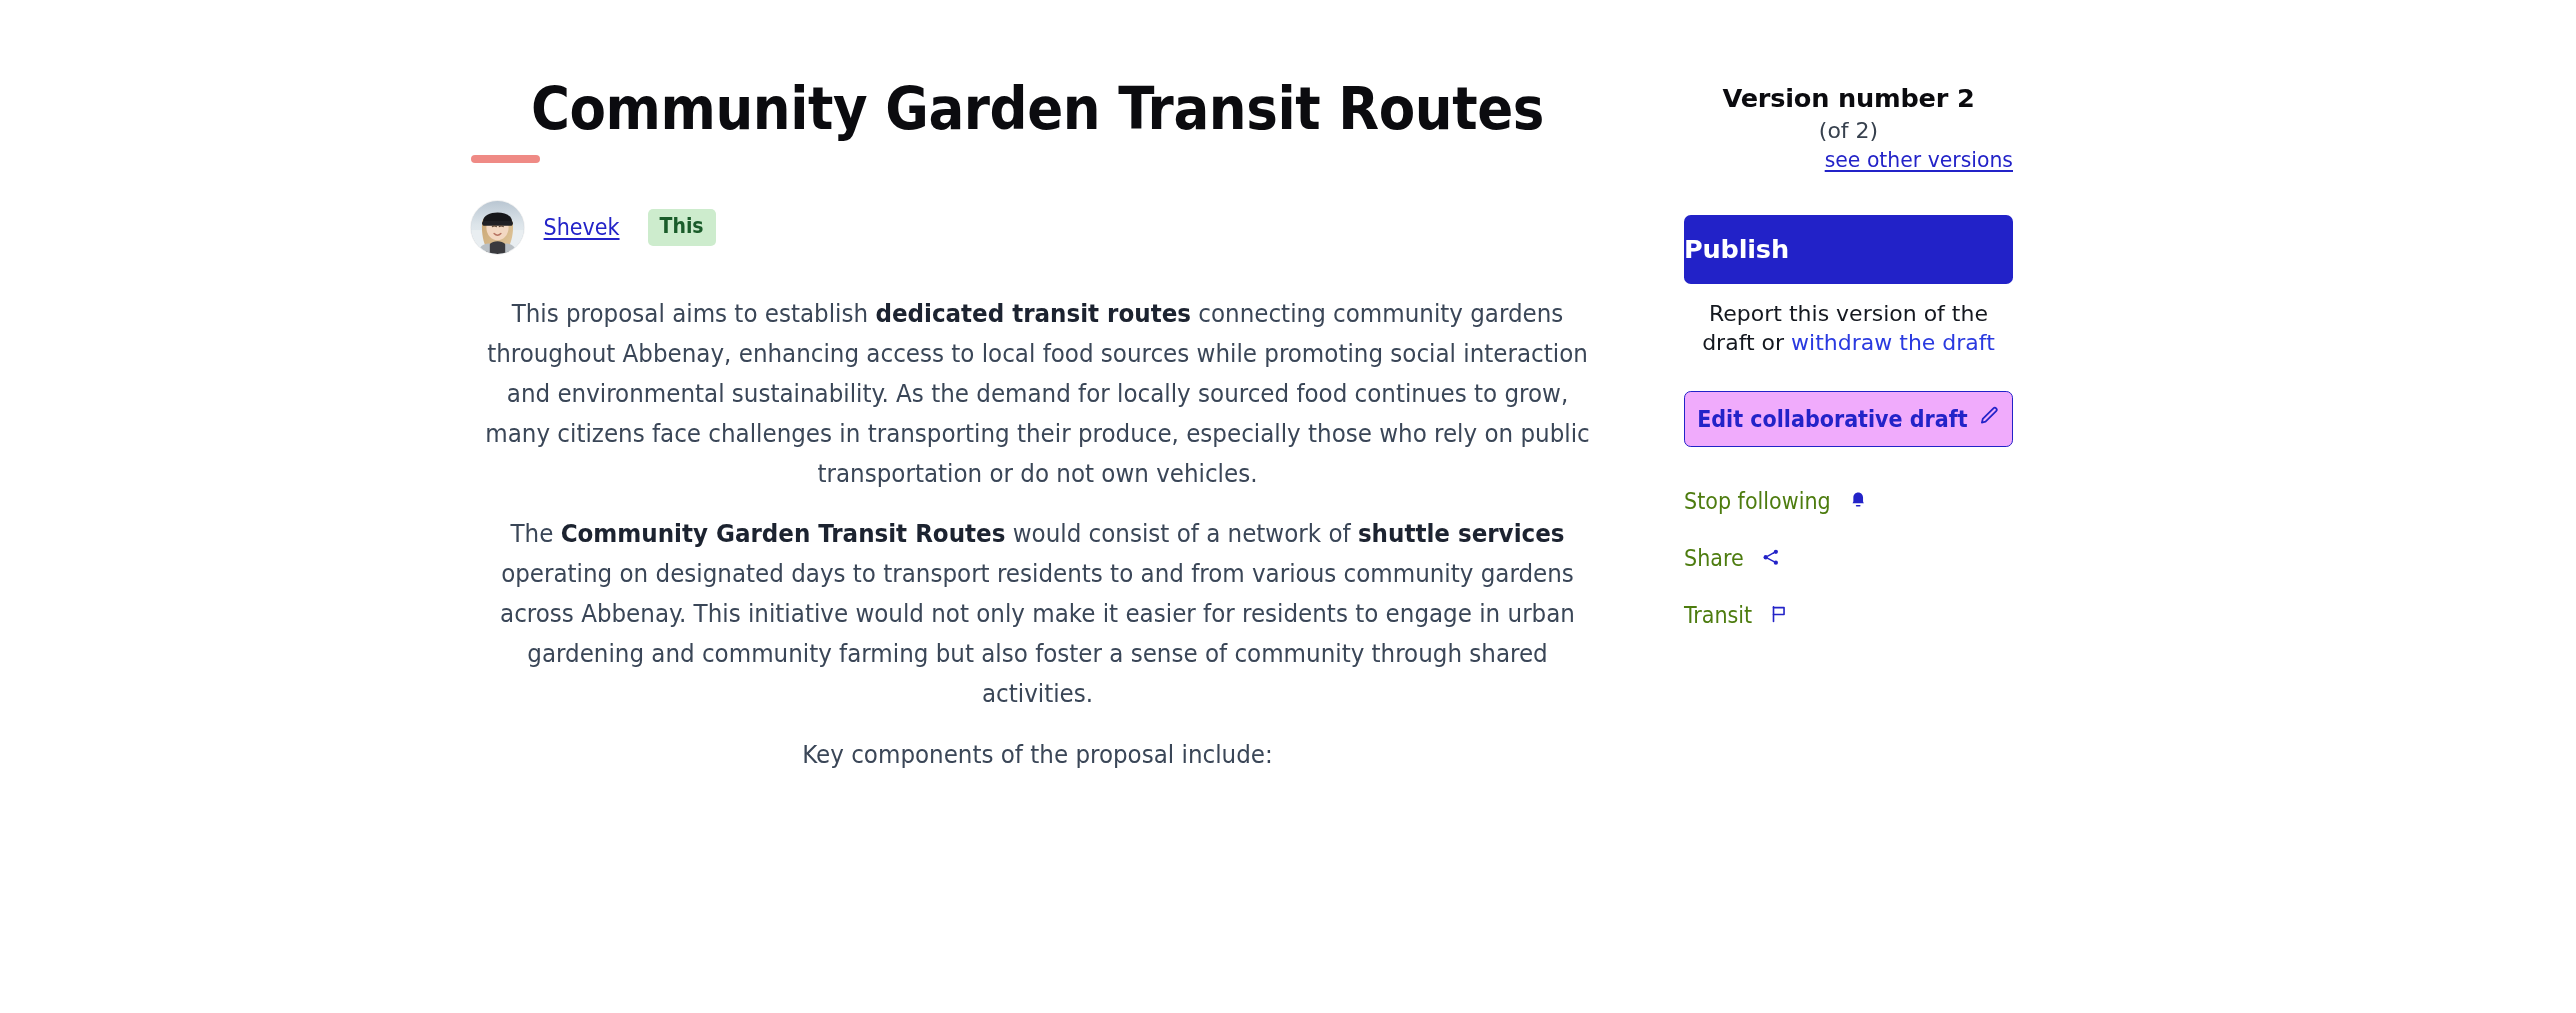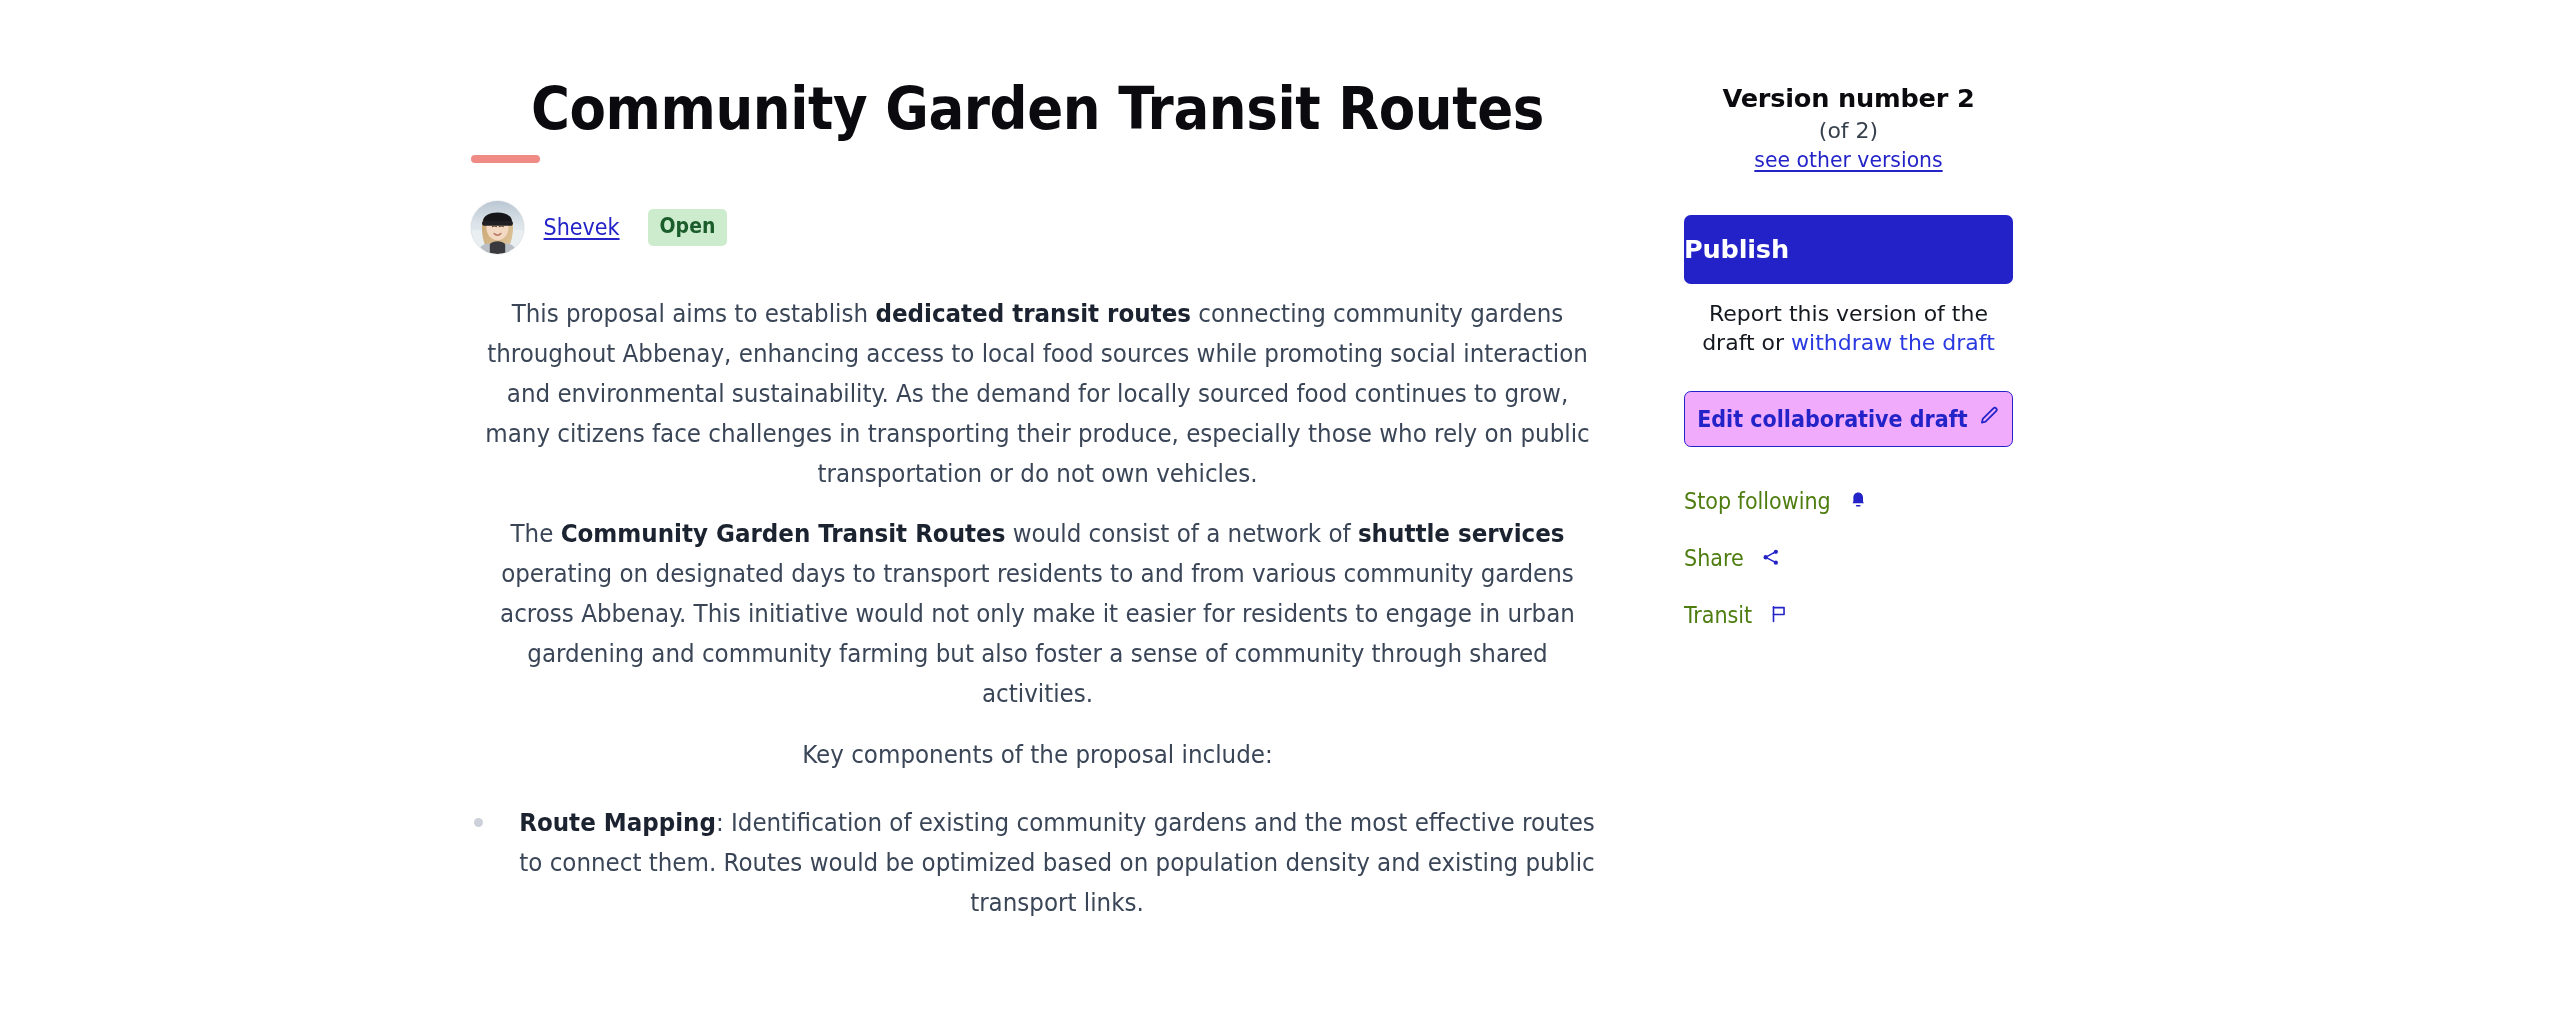--- a/index.html
+++ b/index.html
@@ -168,21 +168,21 @@
   }
   .version-sub {
     text-align: center;
     font-size: 22px;
     color: #37414e;
     margin-top: 5.1px;
     line-height: 1.15;
   }
   .version-link {
     display: block;
-    text-align: center;
+    text-align: right;
     font-size: 20.4px;
     color: #2323c8;
     text-decoration: underline;
     text-underline-offset: 2.6px;
     margin-top: 4.3px;
     cursor: pointer;
   }
 
   .publish-btn {
     display: block;
@@ -295,33 +295,30 @@
             <path d="M33 30 q2.4 -2 4.8 0" stroke="#5d4634" stroke-width="1.4" fill="none" stroke-linecap="round"></path>
             <path d="M27 38 q4 4 8 0" stroke="#b5715f" stroke-width="1.6" fill="none" stroke-linecap="round"></path>
 
             <path d="M17 62 C17 52 24 47 31 47 C38 47 45 52 45 62 Z" fill="#3a3a3e"></path>
             <path d="M8 62 C9 53 16 49 22 50 L22 62 Z" fill="#b9bfc4"></path>
             <path d="M54 62 C53 53 46 49 40 50 L40 62 Z" fill="#b9bfc4"></path>
           </g>
         </svg>
       </div>
       <a class="author-name">Shevek</a>
-      <span class="status-badge">Open</span>
+      <span class="status-badge">This</span>
     </div>
 
     <div class="body-copy">
       <p><span>This proposal aims to establish </span><strong>dedicated transit routes</strong><span> connecting community gardens throughout Abbenay, enhancing access to local food sources while promoting social interaction and environmental sustainability. As the demand for locally sourced food continues to grow, many citizens face challenges in transporting their produce, especially those who rely on public transportation or do not own vehicles.</span></p>
 
       <p><span>The </span><strong>Community Garden Transit Routes</strong><span> would consist of a network of </span><strong>shuttle services</strong><span> operating on designated days to transport residents to and from various community gardens across Abbenay. This initiative would not only make it easier for residents to engage in urban gardening and community farming but also foster a sense of community through shared activities.</span></p>
 
       <p>Key components of the proposal include:</p>
 
-      <ul class="comp-list">
-        <li><strong>Route Mapping</strong><span>: Identification of existing community gardens and the most effective routes to connect them. Routes would be optimized based on population density and existing public transport links.</span></li>
-      </ul>
     </div>
   </div>
 
   <div class="sidebar">
 
     <div class="version-title">Version number 2</div>
     <div class="version-sub">(of 2)</div>
     <a class="version-link">see other versions</a>
 
     <button class="publish-btn">Publish</button>

